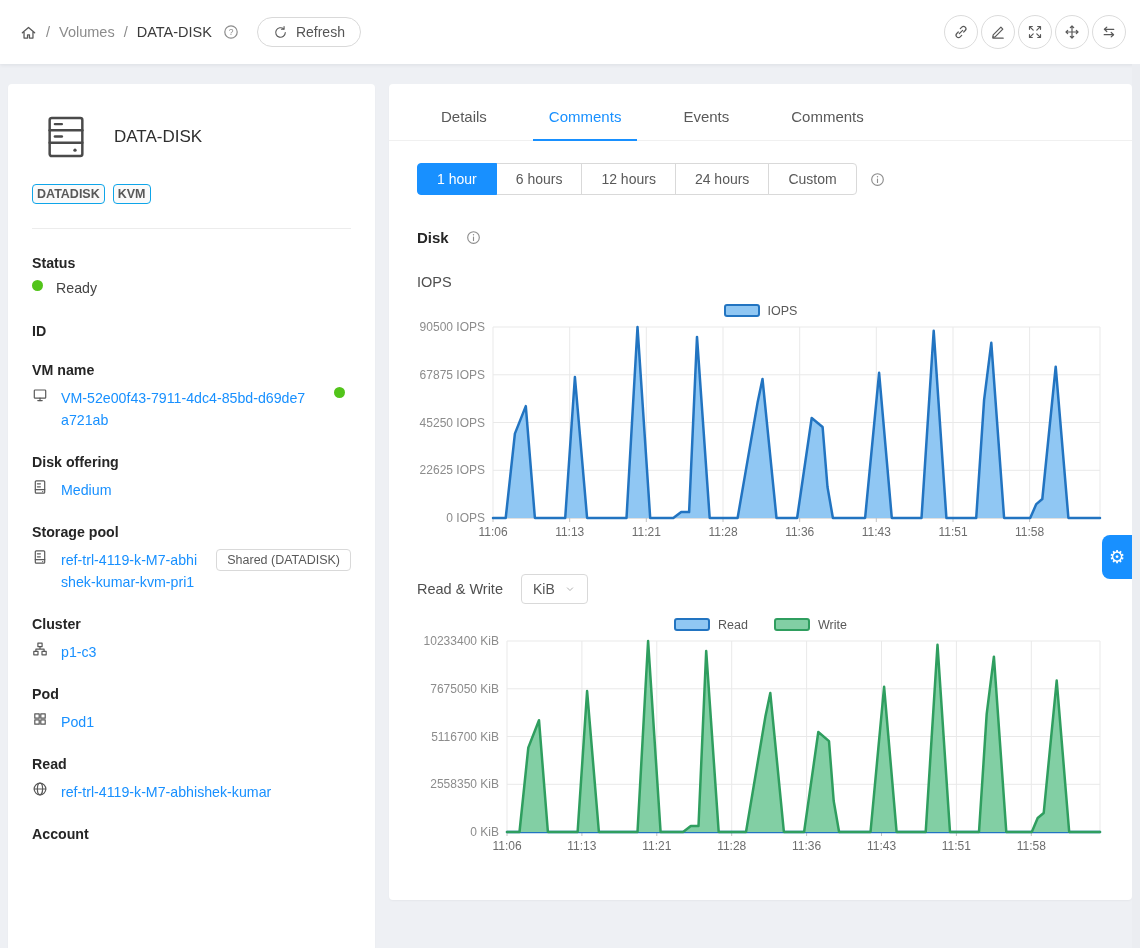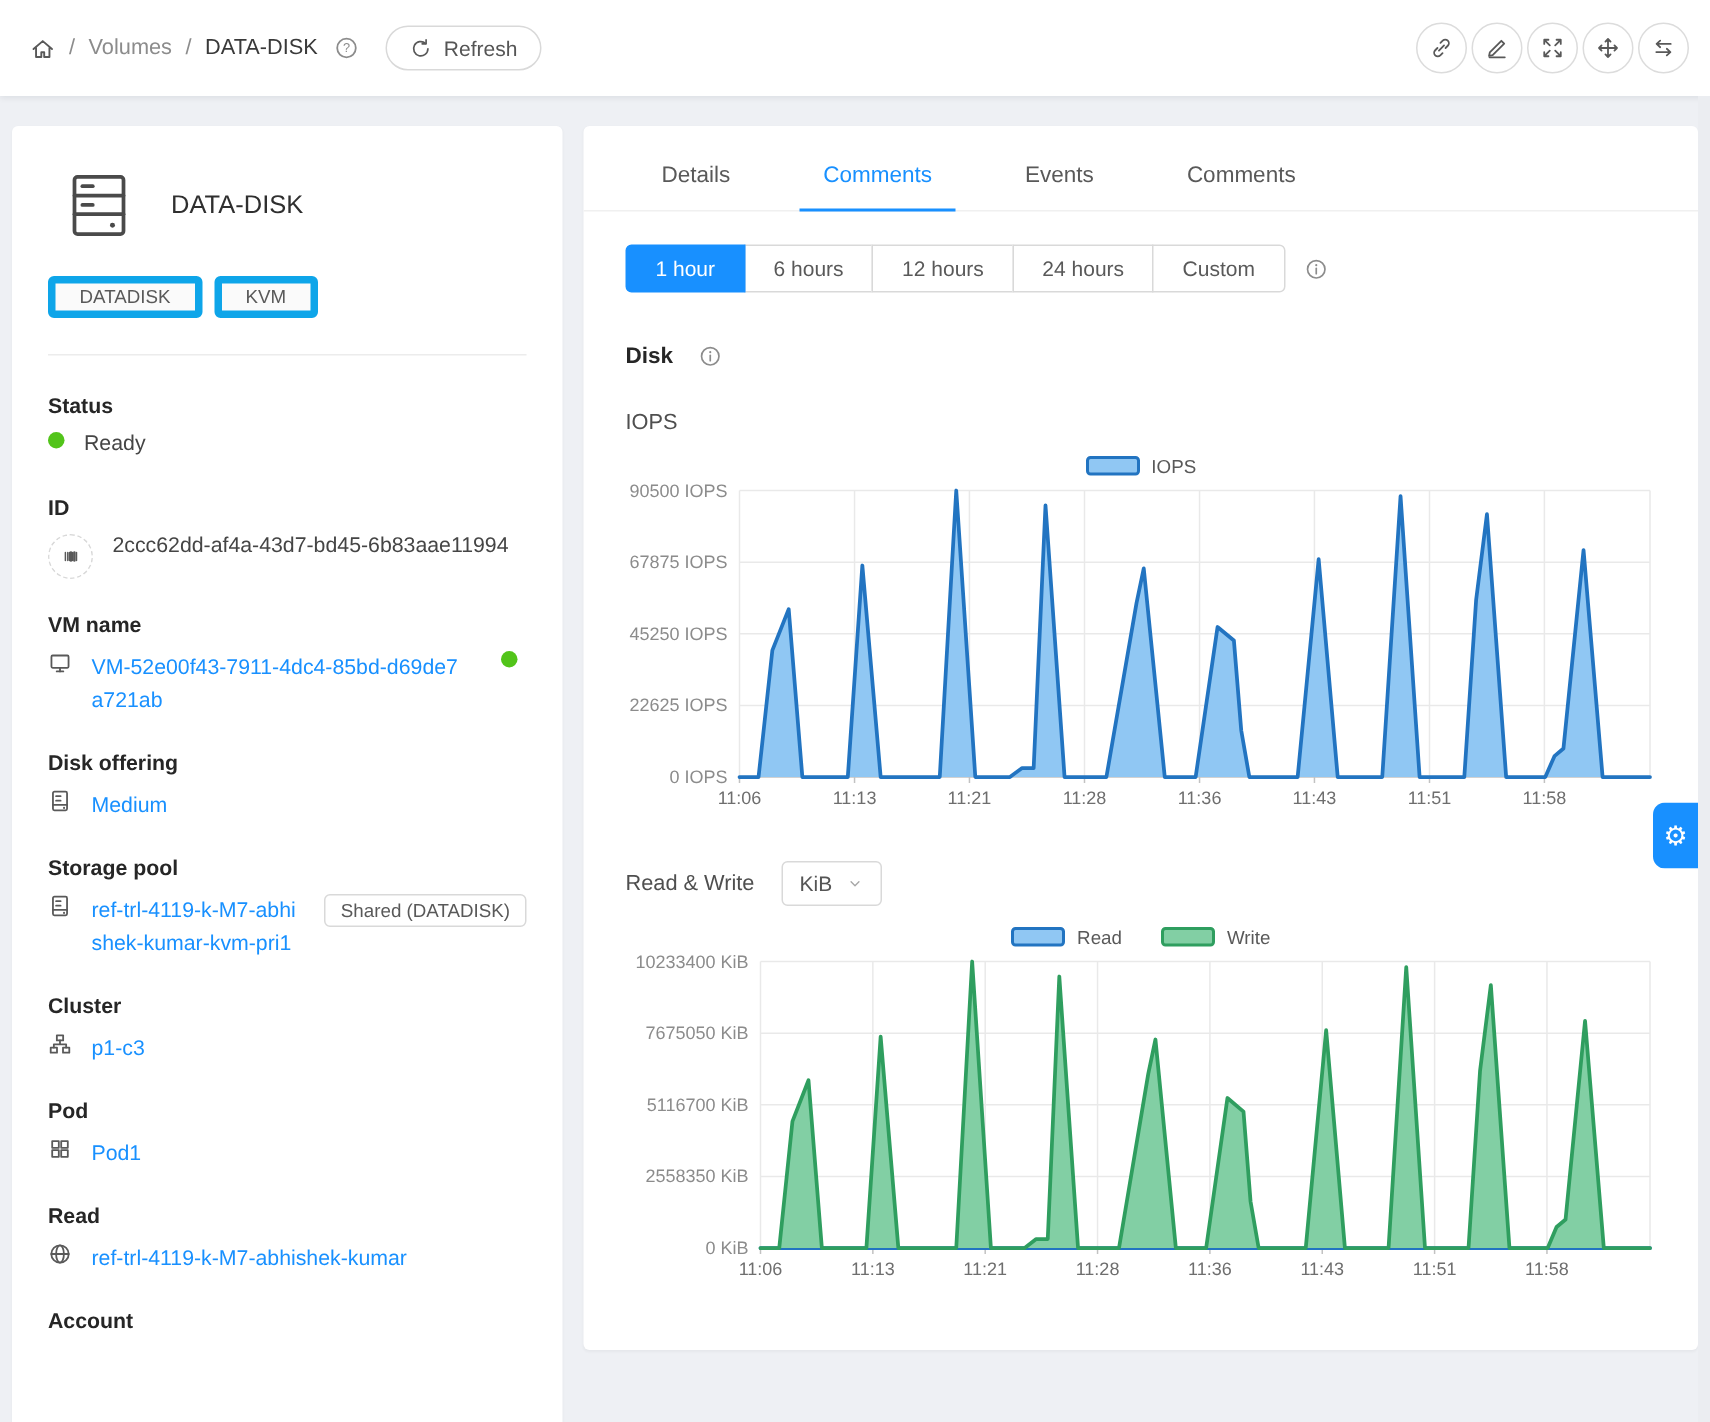--- a/index.html
+++ b/index.html
@@ -24,22 +24,22 @@
   
   .content { display:flex; gap:14px; padding:20px 8px 0 8px; align-items:flex-start; }
   .left-card { width:367px; background:#fff; border-radius:4px; padding:26px 24px;
                height:880px; box-shadow:0 1px 2px rgba(0,0,0,.04); flex:none; overflow:hidden; }
   .right-card { flex:1; background:#fff; border-radius:4px; padding:10px 28px 30px;
                 height:816px; box-shadow:0 1px 2px rgba(0,0,0,.04); overflow:hidden; }
   
   .title-row { display:flex; align-items:center; gap:30px; margin:6px 0 0 16px; }
   .res-title { font-size:17px; color:#2f2f2f; }
   .tags-row { margin-top:26px; display:flex; gap:8px; }
-  .tag { border:5px solid #0ea5e9; background:#fafafa; border-radius:4px;
-         padding:2px 16px; font-size:12.5px; color:#595959; }
+  .tag { border:1px solid #0ea5e9; background:#fafafa; border-radius:4px;
+         padding:2px 4px; font-size:12.5px; color:#595959;font-weight:bold; }
   .divider { height:1px; background:#ececec; margin:24px 0 26px; }
   .section { margin-bottom:23px; }
   .section-label { font-weight:bold; font-size:14.2px; color:#262626; }
   .section-value { margin-top:9px; display:flex; align-items:flex-start; gap:13px;
                    font-size:14.2px; color:#454545; min-height:20px; }
   .section-value .icon { display:flex; flex:none; }
   .link { color:#1890ff; text-decoration:none; cursor:pointer; line-height:1.55; }
   .wrapval { word-break:break-all; display:inline-block; }
   .status-dot { width:11px; height:11px; border-radius:50%; flex:none; }
   .trail-dot { width:11px; height:11px; border-radius:50%; flex:none; margin-left:auto; margin-right:6px; }
@@ -176,29 +176,20 @@
     <div id="sections">
         <div class="section">
           <div class="section-label">Status</div>
           <div class="section-value">
             <span class="status-dot" style="background:#52c41a"></span>
             <span>Ready</span>
           </div>
         </div>
         <div class="section">
           <div class="section-label">ID</div>
-          <div class="section-value">
-            <span class="icon-dashed">
-              <svg width="16" height="16" viewBox="0 0 16 16" fill="none" stroke="#595959" stroke-width="1.2" stroke-linecap="round" stroke-linejoin="round">
-                <path d="M4.6 5.4v5.2M6.2 5.4v5.2M7.4 5.4v5.2M9.4 5.4v5.2M12 5.4v5.2" stroke-width="1"></path>
-                <path d="M8.3 5.4v5.2M10.6 5.4v5.2" stroke-width="1.7"></path>
-              </svg>
-            </span>
-            <span>2ccc62dd-af4a-43d7-bd45-6b83aae11994</span>
-          </div>
         </div>
         <div class="section">
           <div class="section-label">VM name</div>
           <div class="section-value">
             <span class="icon">
               <svg width="16" height="16" viewBox="0 0 16 16" fill="none" stroke="#595959" stroke-width="1.2" stroke-linecap="round" stroke-linejoin="round">
                 <rect x="2.3" y="3" width="11.4" height="8.2" rx="0.8"></rect>
                 <line x1="5.8" y1="13.6" x2="10.2" y2="13.6"></line>
                 <line x1="8" y1="11.2" x2="8" y2="13.6"></line>
               </svg>

